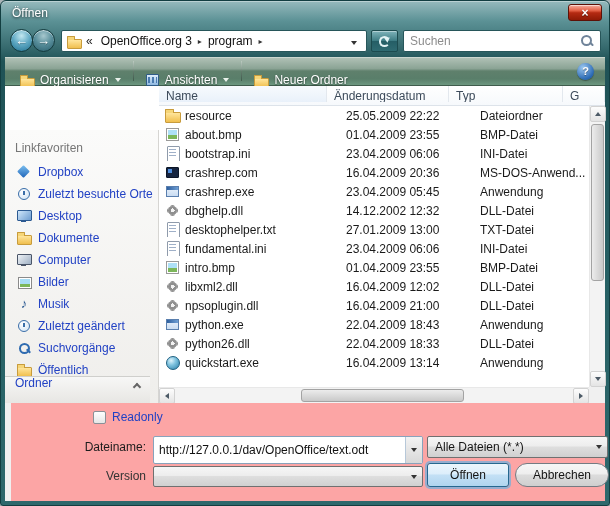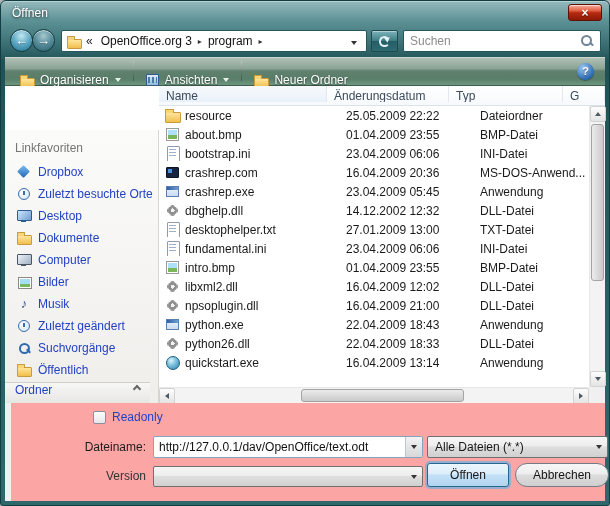--- a/index.html
+++ b/index.html
@@ -91,22 +91,22 @@
   .si.computer-icon::after{content:"";position:absolute;left:4px;top:11px;width:5px;height:2px;background:#4a5568;}
   .si.documents-folder-icon::before,.si.public-folder-icon::before{content:"";position:absolute;left:0;top:4px;width:13px;height:8px;
     border-radius:1px;background:linear-gradient(180deg,#ffe59b,#f0bf4e);border:1px solid #c89c3c;}
   .si.documents-folder-icon::after,.si.public-folder-icon::after{content:"";position:absolute;left:0;top:1px;width:6px;height:3px;
     border-radius:1px 1px 0 0;background:#f6d679;border:1px solid #c89c3c;border-bottom:none;}
   .si.pictures-icon::before{content:"";position:absolute;left:1px;top:2px;width:12px;height:10px;border:1px solid #8a8a8a;
     background:linear-gradient(180deg,#a8ddf5 0 55%,#7cb65a 55% 100%);box-shadow:inset 0 0 0 1px #fff;}
   .si.search-folder-icon::before{content:"";position:absolute;left:2px;top:2px;width:7px;height:7px;border:2px solid #2f6bb0;border-radius:50%;}
   .si.search-folder-icon::after{content:"";position:absolute;left:9px;top:9px;width:5px;height:2px;background:#2f6bb0;transform:rotate(45deg);}
   .folders-bar{position:absolute;left:0;right:8px;bottom:0;height:21px;border-top:1px solid #cfcfcc;cursor:pointer;
-    background:linear-gradient(180deg,#f7f7f6,#e7e6e3);display:flex;align-items:flex-start;justify-content:space-between;
-    padding:0 10px;color:#2242c4;}
+    background:linear-gradient(180deg,#f7f7f6,#e7e6e3);display:flex;align-items:flex-end;justify-content:space-between;
+    padding:13px 10px;color:#2242c4;}
   .chevron-up{width:6px;height:6px;border-left:2px solid #666;border-top:2px solid #666;transform:rotate(45deg);margin-top:3px;}
   
   .filearea{position:absolute;left:154px;top:0;right:0;bottom:0;background:#fff;}
   .list-header{position:absolute;left:0;right:0;top:0;height:20px;display:flex;
     background:linear-gradient(180deg,#ffffff,#f6f9fc);border-bottom:1px solid #dde3ea;}
   .hcell{height:16px;padding:3px 0 0 7px;color:#3c4a5a;border-right:1px solid #e3e8ee;cursor:pointer;white-space:nowrap;overflow:hidden;}
   .hcell.c1{width:168px;background:linear-gradient(180deg,#f7fafd,#e9f1fa);}
   .hcell.c2{width:122px;}
   .hcell.c3{width:114px;}
   .hcell.c4{flex:1;}
@@ -160,21 +160,21 @@
   .tri-right{border-top:3px solid transparent;border-bottom:3px solid transparent;border-left:4px solid #4c5a66;}
   
   .footer{position:absolute;left:6px;right:0;bottom:0;height:98px;background:#fca5a5;}
   .readonly-row{position:absolute;left:82px;top:7px;display:flex;align-items:center;gap:6px;}
   .checkbox{appearance:none;-webkit-appearance:none;width:13px;height:13px;border:1px solid #8a9097;border-radius:2px;cursor:pointer;
     background:linear-gradient(180deg,#fefefe,#e6e6e6);}
   .readonly-label{color:#2242c4;cursor:pointer;}
   .field-label{position:absolute;left:0;width:135px;text-align:right;color:#1c1c1c;white-space:nowrap;}
   .field-label.fn{top:37px;}
   .field-label.ver{top:66px;color:#333;}
-  .filename-combo{position:absolute;left:142px;top:33px;width:270px;height:22px;background:#fff;border:1px solid #88a3bc;
+  .filename-combo{position:absolute;left:142px;top:33px;width:270px;height:28px;background:#fff;border:1px solid #88a3bc;
     border-radius:2px;display:flex;overflow:hidden;}
   .filename-input{flex:1;min-width:0;border:none;outline:none;padding:0 5px;background:transparent;
     font:12px "Liberation Sans",sans-serif;color:#111;}
   .combo-arrow-btn{width:17px;border-left:1px solid #b7c8d9;display:flex;align-items:center;justify-content:center;cursor:pointer;
     background:linear-gradient(180deg,#f3f3f3,#d8d8d8);}
   .gray-combo{position:absolute;border:1px solid #707070;border-radius:2px;display:flex;align-items:center;cursor:pointer;
     background:linear-gradient(180deg,#f6f6f6 0%,#ededed 45%,#dedede 50%,#d0d0d0 100%);}
   .gray-combo .combo-text{flex:1;padding-left:7px;white-space:nowrap;overflow:hidden;color:#151515;}
   .gray-combo .combo-caret{width:17px;display:flex;align-items:center;justify-content:center;}
   .gray-combo.filetype{left:416px;top:33px;width:181px;height:22px;}

